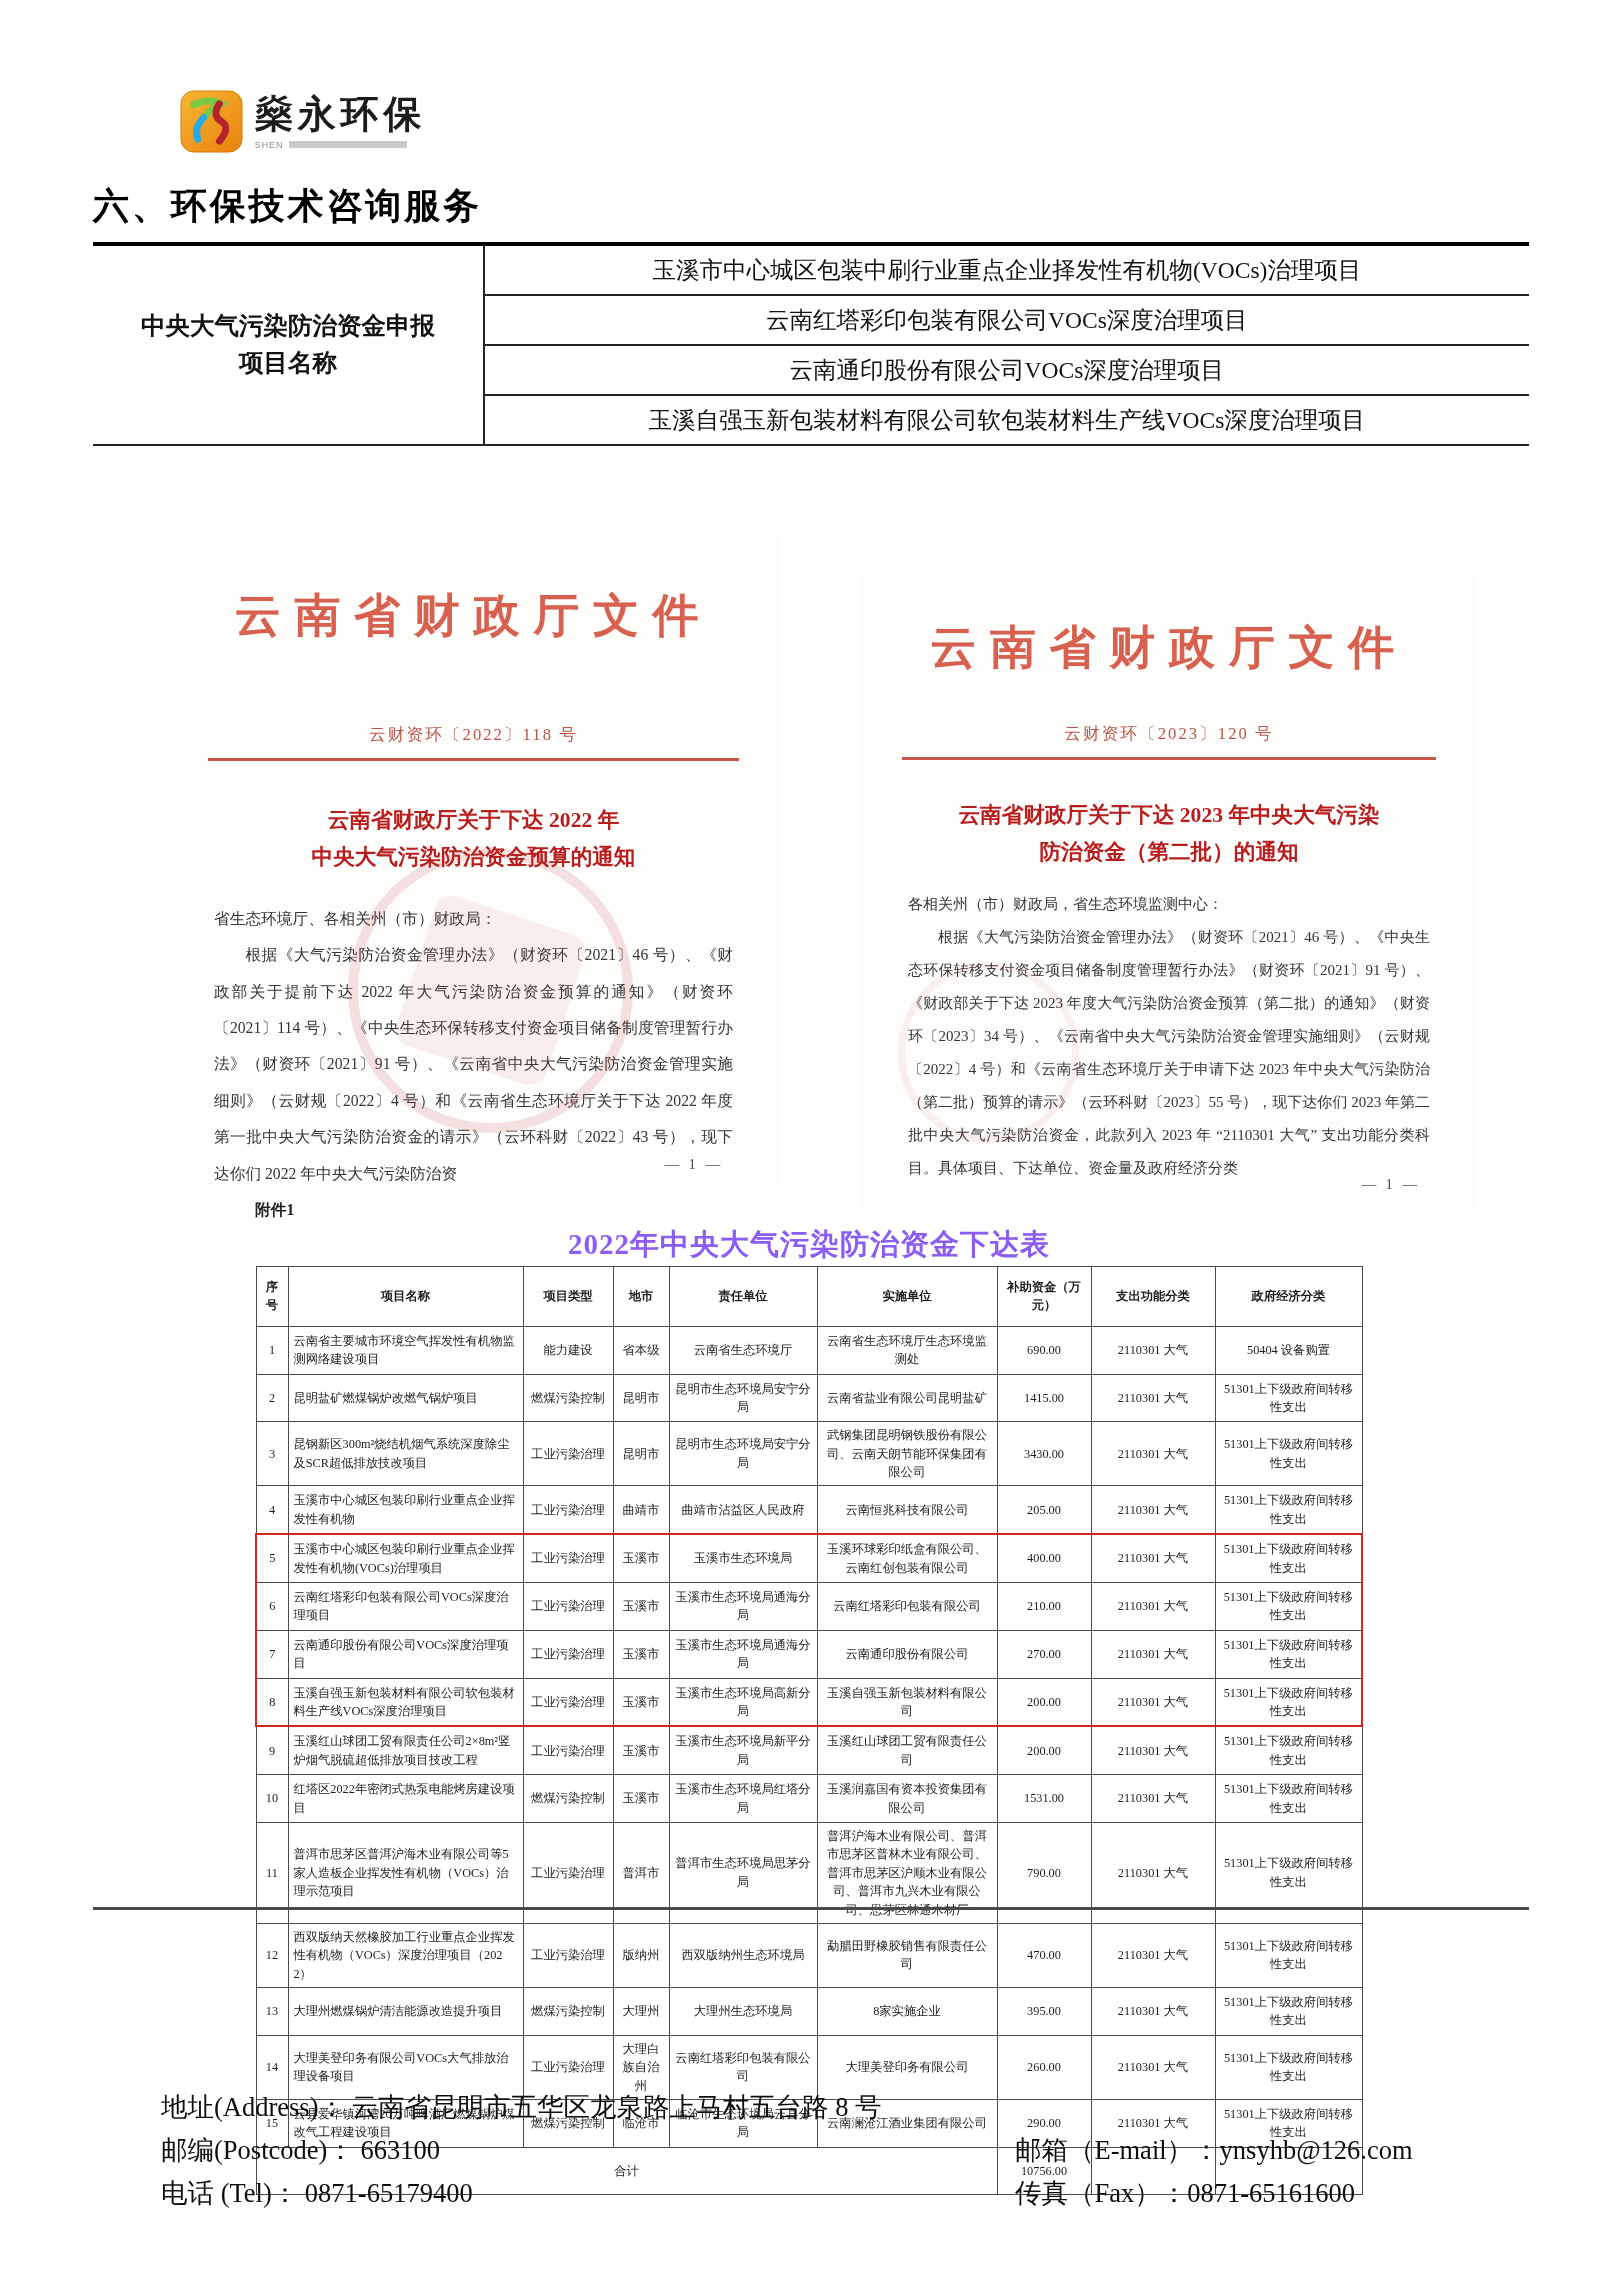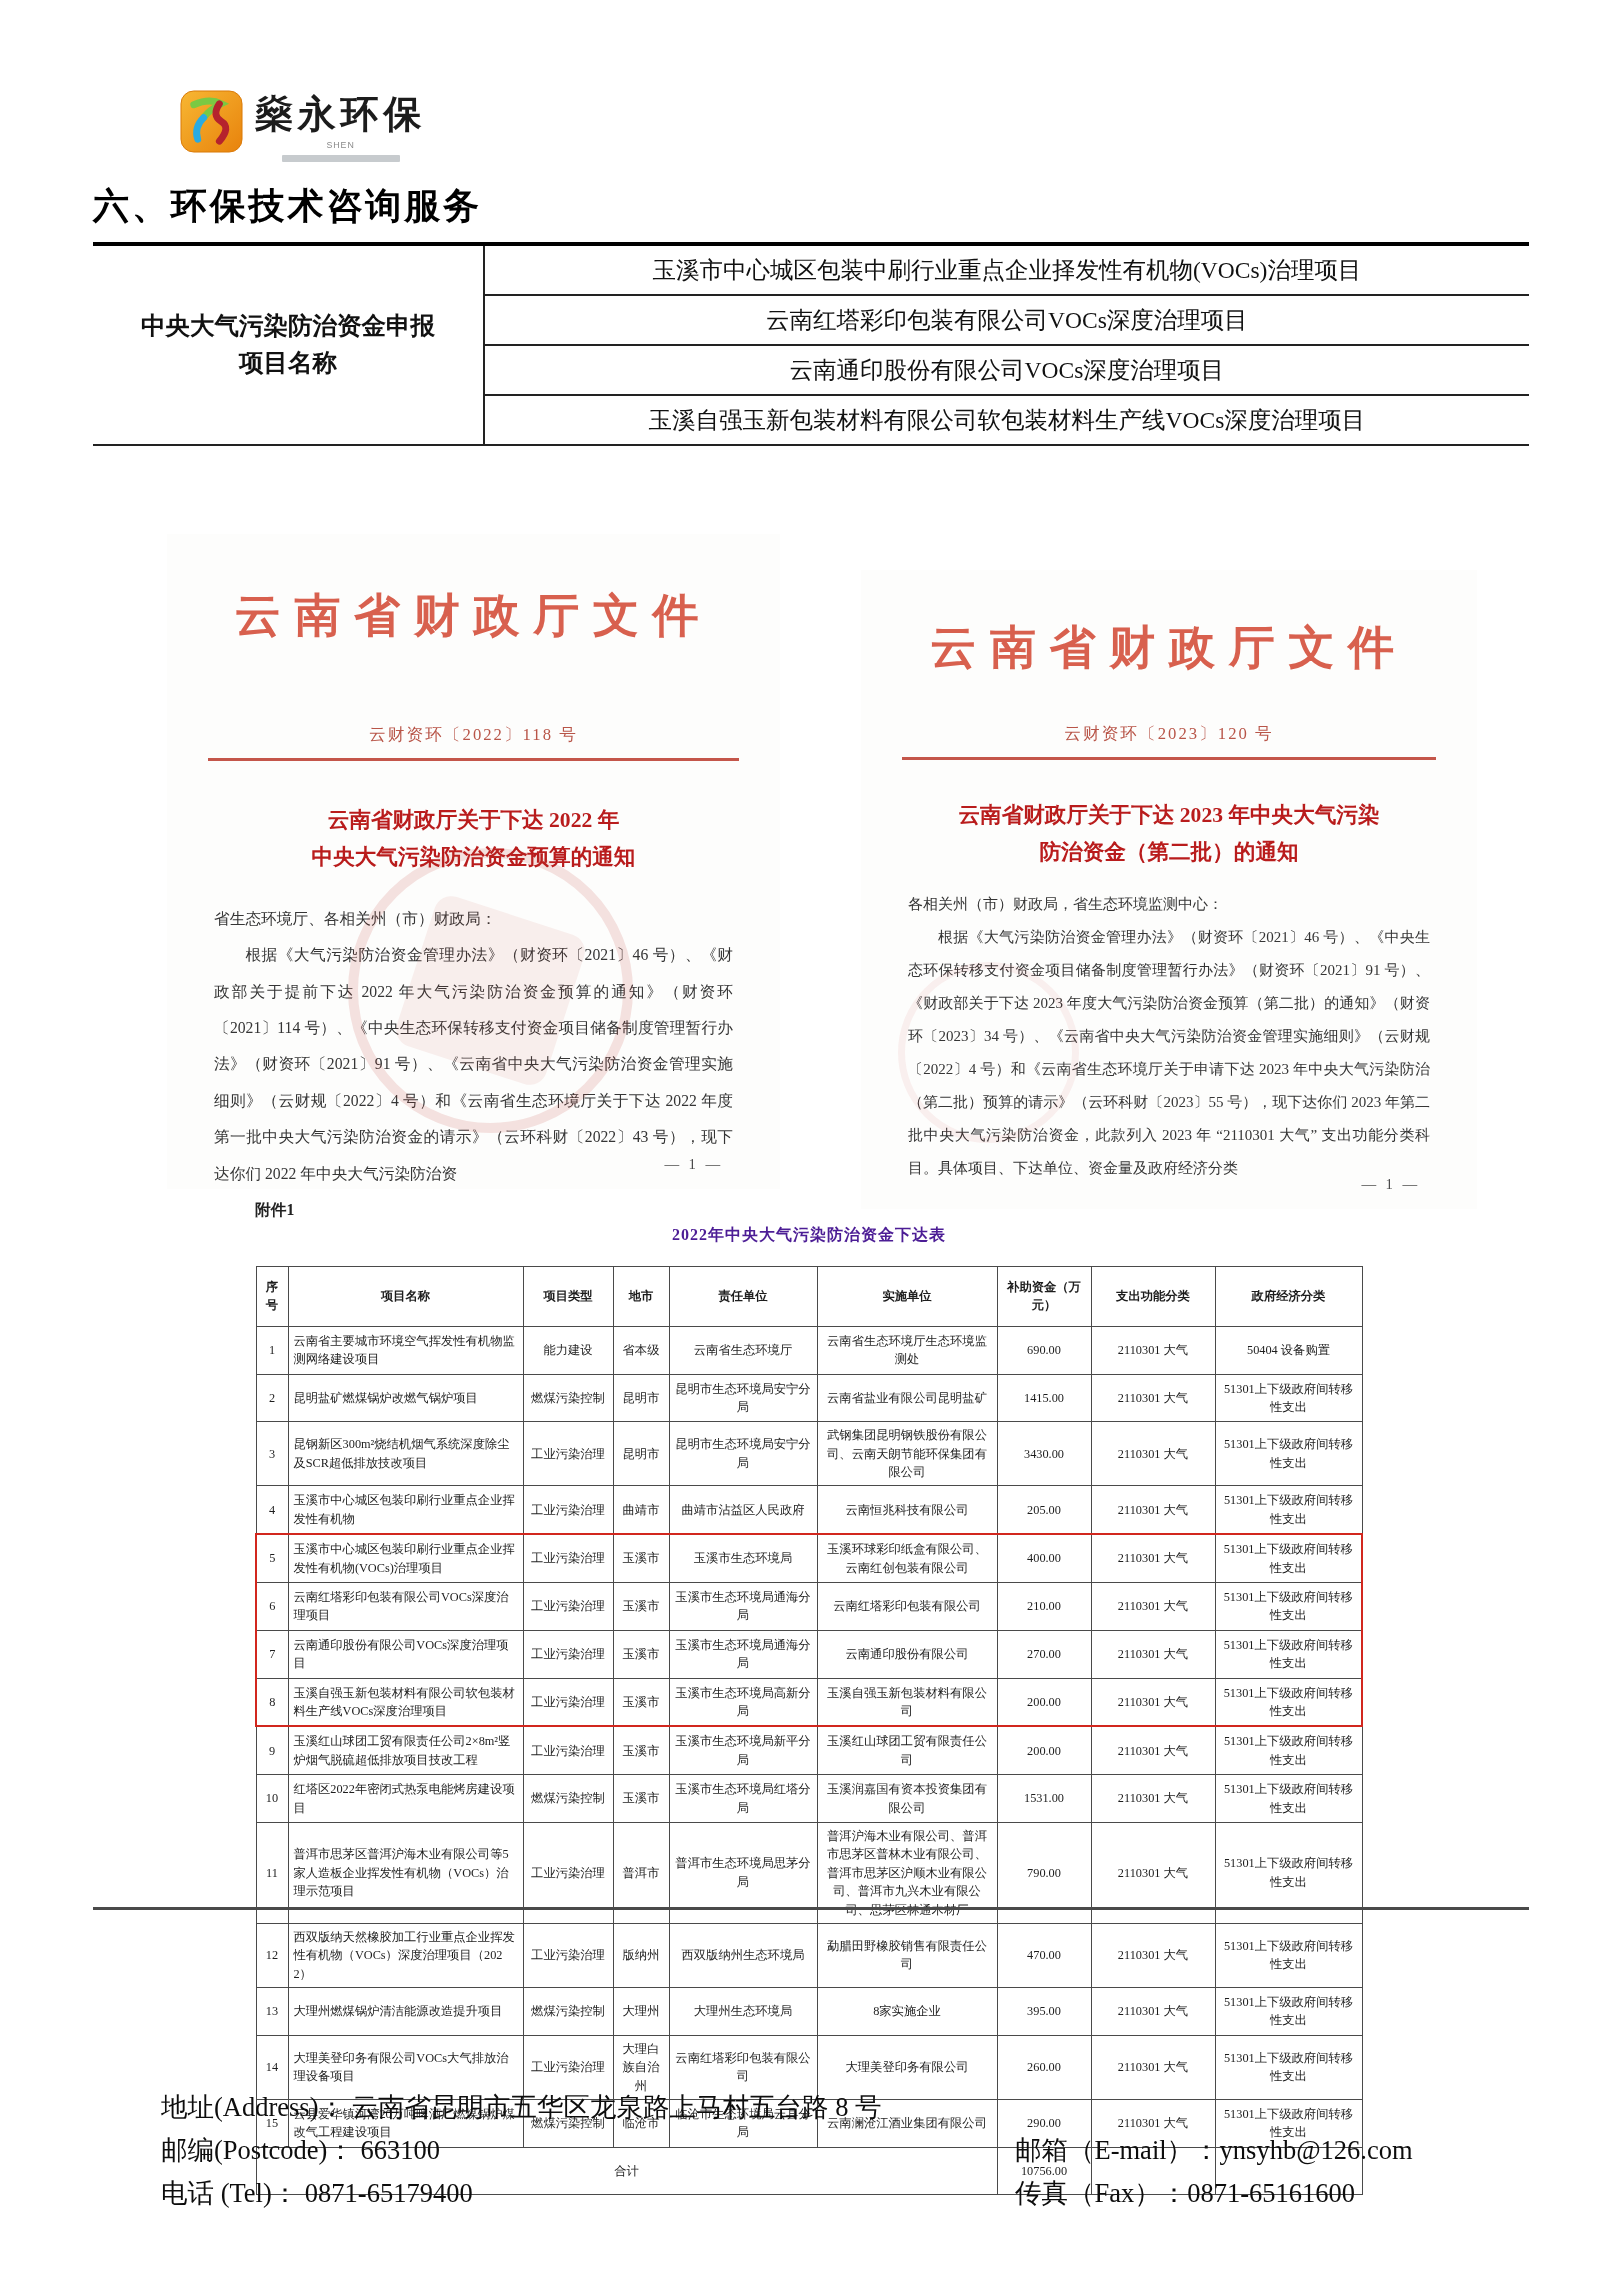--- a/index.html
+++ b/index.html
@@ -4,21 +4,21 @@
 <style>
   html,body{margin:0;padding:0;background:#ffffff;}
   body{width:1621px;height:2293px;position:relative;font-family:"Liberation Serif",serif;color:#111;}
   .page{position:absolute;inset:0;overflow:hidden;}
 
   
   .logo{position:absolute;left:180px;top:90px;display:flex;align-items:flex-start;}
   .logo-icon{width:63px;height:63px;border-radius:12.7px;flex:0 0 auto;}
   .logo-text{margin-left:11.8px;padding-top:3.9px;}
   .logo-name{font-family:"Liberation Sans",sans-serif;font-weight:bold;font-size:38px;letter-spacing:4.9px;color:#1c1c1c;line-height:1.1;}
-  .logo-sub{display:flex;align-items:center;gap:5.9px;margin-top:3.9px;flex-direction:column;}
+  .logo-sub{display:flex;align-items:center;gap:5.9px;margin-top:3.9px;}
   .logo-sub .sub-t{font-family:"Liberation Sans",sans-serif;font-size:8.8px;color:#8a8a8a;letter-spacing:1px;}
   .logo-sub .bar{width:118px;height:6.9px;background:#b9bec2;opacity:.8;border-radius:1px;}
 
   
   .section-title{position:absolute;left:93px;top:182px;margin:0;font-family:"Liberation Sans",sans-serif;
     font-weight:bold;font-size:36px;letter-spacing:2.9px;color:#000;}
 
   
   .apply-table{position:absolute;left:93px;top:242px;width:1436px;display:flex;
     border-top:4.9px solid #000;border-bottom:2.9px solid #222;}
@@ -46,21 +46,21 @@
   .scan-pageno{position:absolute;right:57px;bottom:15.7px;font-size:14.7px;color:#4a4a4a;letter-spacing:2.9px;}
   .seal{position:absolute;border-radius:50%;pointer-events:none;}
   .seal-a{left:181px;top:314px;width:265px;height:265px;border:10.8px solid rgba(193,60,50,0.14);}
   .seal-a:after{content:"";position:absolute;left:54px;top:54px;width:157px;height:157px;
     background:rgba(193,60,50,0.08);border-radius:17.6px;transform:rotate(18deg);}
   .seal-b{left:37px;top:392px;width:167px;height:167px;border:7.8px solid rgba(193,60,50,0.07);}
 
   
   .attachment{position:absolute;left:255px;top:1200px;font-size:15.7px;font-weight:bold;color:#222;}
   .table-title{position:absolute;left:255px;top:1225px;width:1108px;text-align:center;
-    font-size:16px;font-weight:bold;letter-spacing:1px;color:#4c1d95;}
+    font-size:29px;font-weight:bold;letter-spacing:1px;color:#8b5cf6;}
   .fund-table{position:absolute;left:255px;top:1266px;width:1108px;border-collapse:collapse;table-layout:fixed;
     font-size:12.3px;color:#1d1d1d;}
   .fund-table th,.fund-table td{border:1px solid #4a4a4a;padding:3.9px 4.9px;text-align:center;vertical-align:middle;
     word-break:break-all;line-height:1.5;}
   .fund-table th{font-weight:bold;height:51px;}
   .fund-table td{height:39px;}
   .fund-table .cell-name{text-align:left;}
   .fund-table tr.hl td:first-child{border-left:2.9px solid #d2271e;}
   .fund-table tr.hl td:last-child{border-right:2.9px solid #d2271e;}
   .fund-table tr.hl-top td{border-top:2.9px solid #d2271e;}

